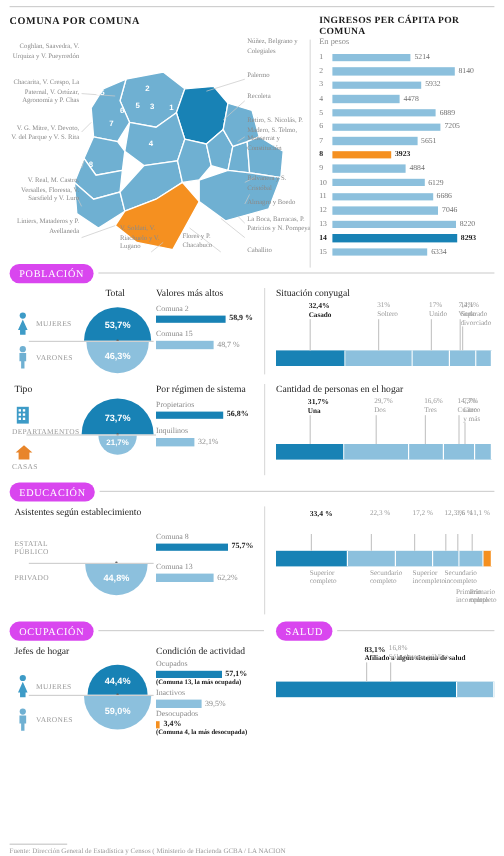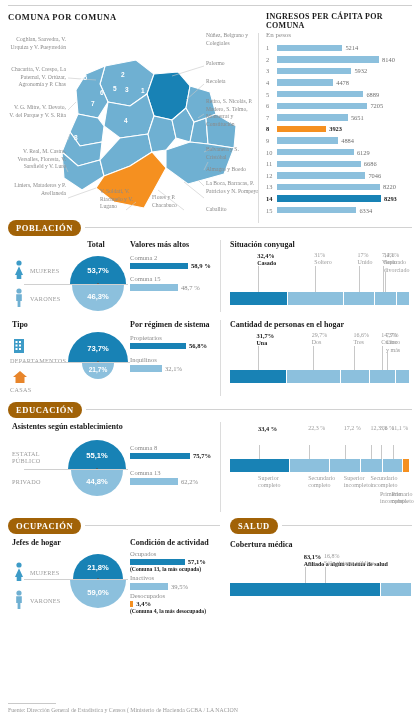--- a/index.html
+++ b/index.html
@@ -22,42 +22,42 @@
     letter-spacing: .2px;
   }
   .title-rule {
     margin: 5px 8px 0 8px;
     height: 1px; background: #cfcfcf;
   }
 
   
   .pill-row { display: flex; align-items: center; gap: 0; }
   .pill {
-    background: #a16207; color: #fff;
+    background: #d946ef; color: #fff;
     font-family: "Liberation Serif", serif;
-    font-weight: bold;
+    font-weight: normal;
     font-size: 8.5px;
     letter-spacing: .6px;
     padding: 3px 8px 3px 8px;
     border-radius: 9px;
     white-space: nowrap;
   }
   .pill-line { flex: 1; height: 1px; background: #d2d2d2; margin-left: 4px; }
 
   .sec-title {
     font-family: "Liberation Serif", serif;
     font-weight: bold;
     font-size: 8.5px;
     letter-spacing: .5px;
     color: #1a1a1a;
     text-transform: uppercase;
   }
   .sub-label {
     font-family: "Liberation Serif", serif;
-    font-weight: bold;
+    font-weight: normal;
     font-size: 8px;
     color: #1a1a1a;
   }
 
   
   .top { display: flex; padding: 6px 8px 0 8px; }
   .map-col { width: 252px; position: relative; }
   .inc-col { width: 152px; position: relative; padding-left: 6px; }
   .vdiv {
     position: absolute; left: 258px; top: 28px;
@@ -545,23 +545,20 @@
     <div class="cols" style="margin-top:4px; position:relative; height:94px;">
       <div class="cdiv"></div>
       <div class="colL">
         <div class="sub-label" style="position:absolute;left:4px;top:0;">Asistentes según establecimiento</div>
 
         <div class="icon-lab" style="position:absolute;left:4px;top:28px;white-space:pre-line;">ESTATAL
 PÚBLICO</div>
         <div class="icon-lab" style="position:absolute;left:4px;top:56px;">PRIVADO</div>
 
         <div style="position:absolute; left:60px; top:18px; width:58px; height:58px;">
-          <div style="position:absolute;left:0;top:0;width:58px;height:29px;background:#1882b5;border-radius:29px 29px 0 0;">
-            <div class="pct" style="top:11px;">55,1%</div>
-          </div>
           <div style="position:absolute;left:3px;top:30px;width:52px;height:26px;background:#8cc0dd;border-radius:0 0 26px 26px;">
             <div class="pct" style="top:7px;">44,8%</div>
           </div>
           <div class="dot" style="left:28px; top:28px;"></div>
         </div>
         <div class="hline" style="left:16px; top:47px; width:104px;"></div>
 
         <div style="position:absolute; left:122px; top:22px; width:86px;">
           <div class="rb-name">Comuna 8</div>
           <div class="rb-row">
@@ -653,21 +650,21 @@
           </svg>
           <div class="icon-lab" style="position:absolute;left:22px;top:31px;">MUJERES</div>
           <svg width="14" height="20" viewBox="0 0 14 20" style="position:absolute;left:4px;top:52px;">
             <circle cx="7" cy="3" r="2.6" fill="#6fb0d2"></circle>
               <path d="M4.2 6.2 H9.8 V13 H8.4 V19 H5.6 V13 H4.2 Z" fill="#6fb0d2"></path>
           </svg>
           <div class="icon-lab" style="position:absolute;left:22px;top:59px;">VARONES</div>
 
           <div style="position:absolute; left:62px; top:16px; width:56px; height:60px;">
             <div style="position:absolute;left:3px;top:0;width:50px;height:25px;background:#1882b5;border-radius:25px 25px 0 0;">
-              <div class="pct" style="top:9px;">21,8%</div>
+              <div class="pct" style="top:9px;">44,4%</div>
             </div>
             <div style="position:absolute;left:0;top:26px;width:56px;height:28px;background:#8cc0dd;border-radius:0 0 28px 28px;">
               <div class="pct" style="top:8px;">59,0%</div>
             </div>
             <div class="dot" style="left:27px; top:24px;"></div>
           </div>
           <div class="hline" style="left:16px; top:41px; width:104px;"></div>
 
           <div style="position:absolute; left:122px; top:0; width:90px;">
             <div class="sub-label">Condición de actividad</div>
@@ -697,21 +694,20 @@
                 </div>
               </div>
           </div>
         </div>
       </div>
       <div class="colR">
         <div class="pill-row">
           <div class="pill">SALUD</div>
           <div class="pill-line"></div>
         </div>
-        <div class="sub-label" style="margin-top:6px;">Cobertura médica</div>
         <div class="stack-wrap" id="salud-stack" style="margin-top: 4px; height: 44px; position: relative;">
             <div class="stack" style="position: absolute; left: 0px; top: 30px; width: 182px;">
               <div class="seg dk" style="width: 151.393px;"></div>
               <div class="seg" style="width: 30.6066px;"></div>
             </div>
             <div class="slab b" style="left: 73.6967px; top: 0px; width: 96px;">
               <span class="v">83,1%</span>
               <span class="n" style="white-space:pre-line">Afiliado a algún sistema de salud</span>
             </div>
             <div class="lead" style="left: 74.6967px; top: 14px; width: 1px; height: 16px;"></div>

